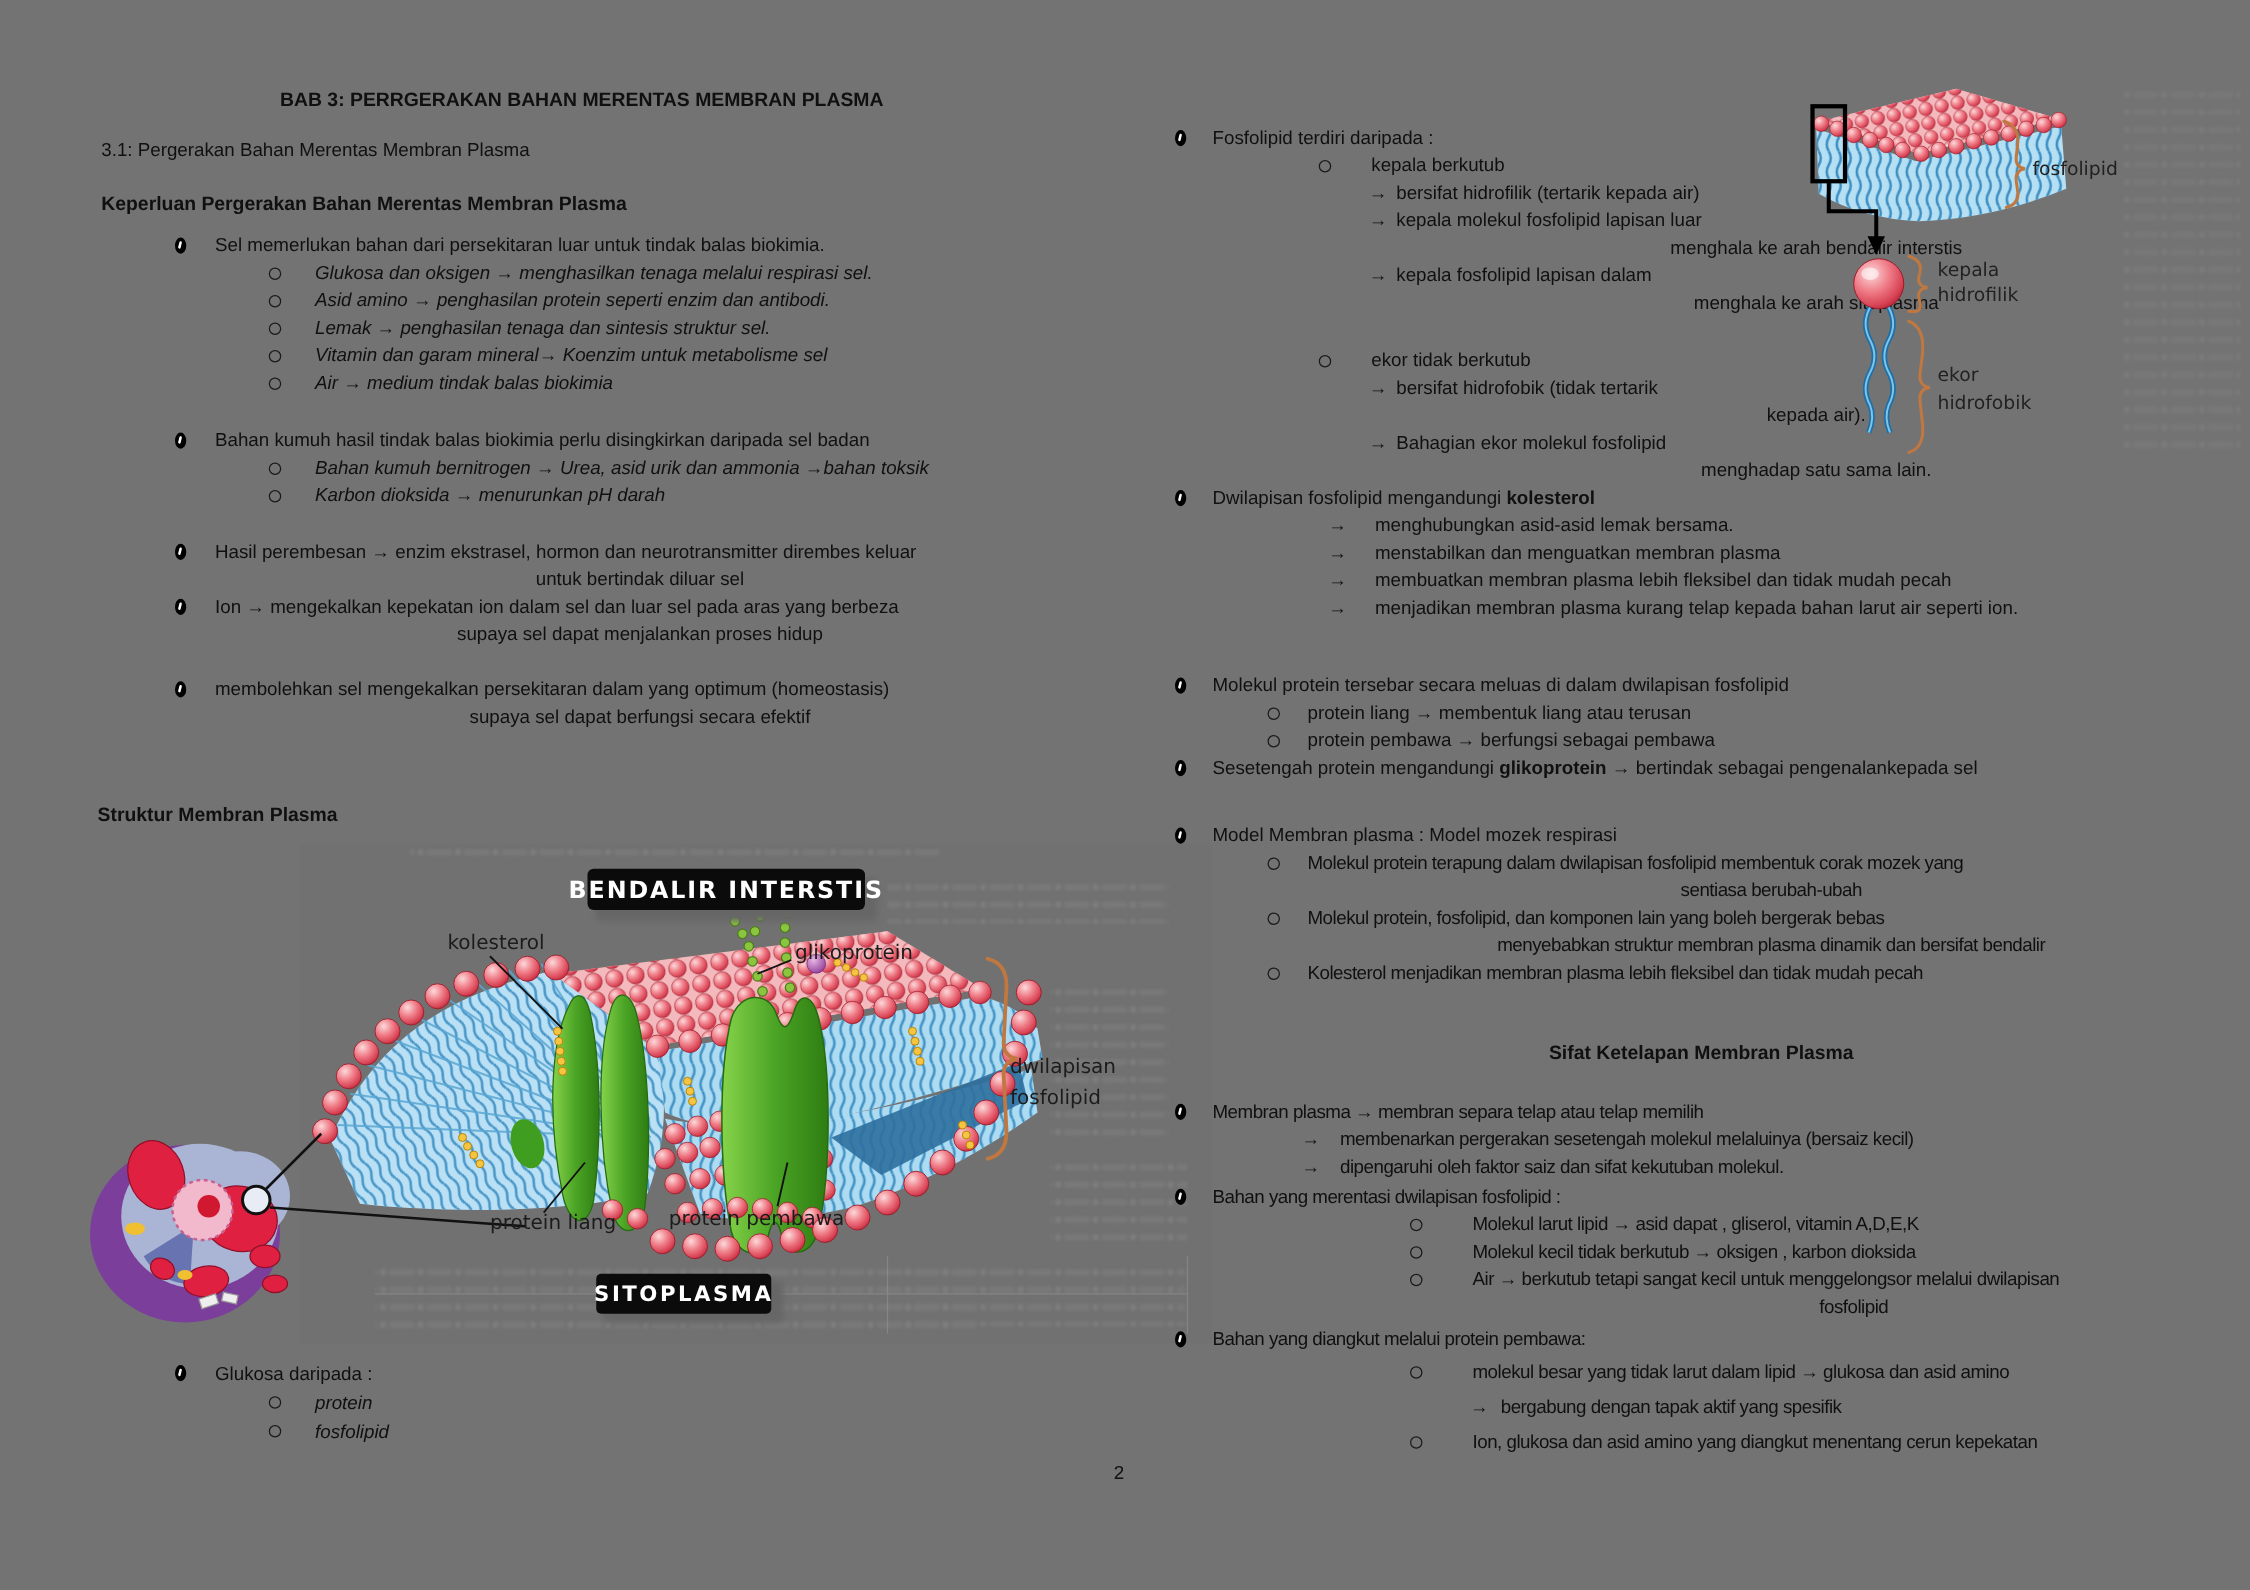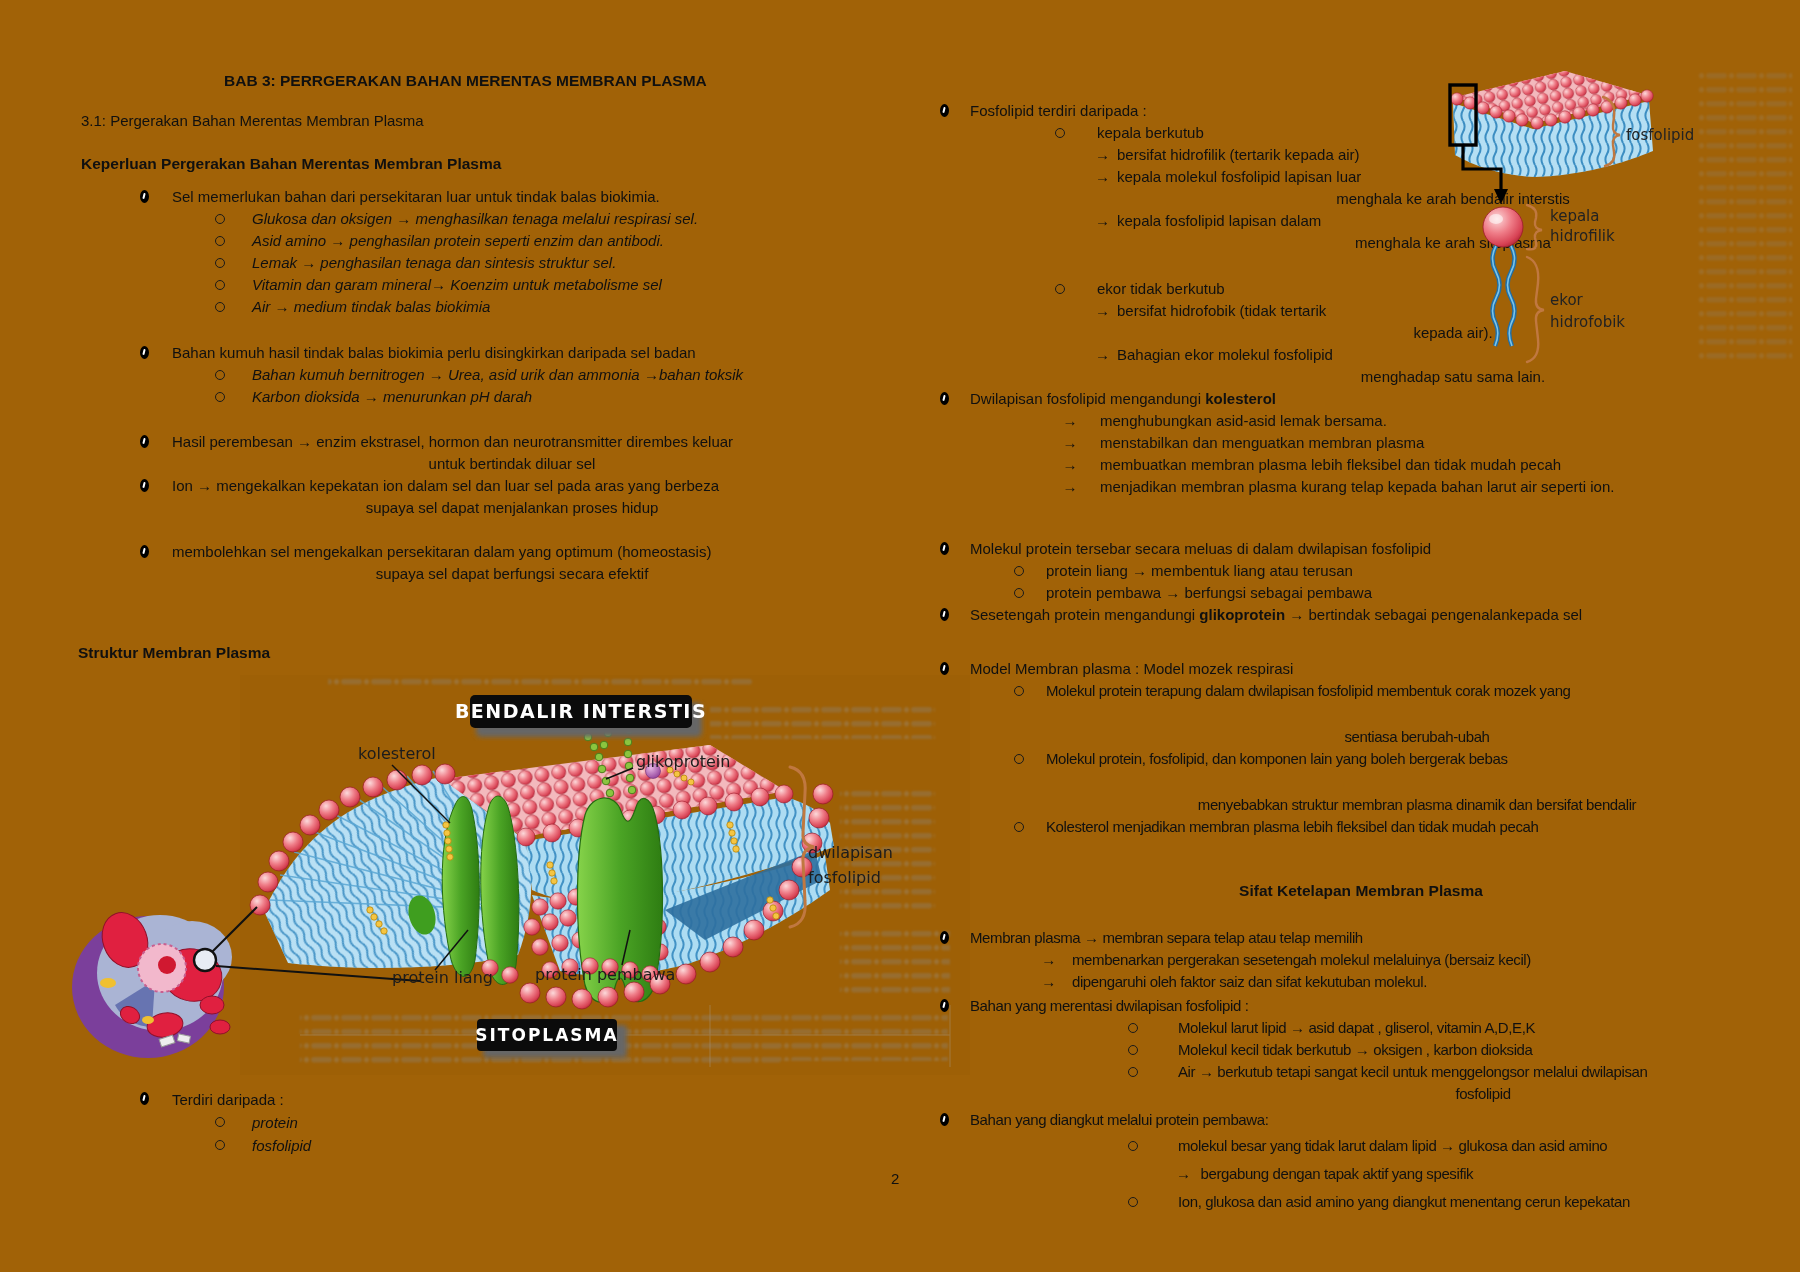--- a/index.html
+++ b/index.html
@@ -1,16 +1,16 @@
 <!DOCTYPE html>
 <html><head>
 <meta charset="utf-8">
 <style>
   html,body{margin:0;padding:0;background:#fff;}
-  .page{position:relative;width:1800px;height:1272px;background:#a16207;overflow:hidden;
+  .page{position:relative;width:1800px;height:1272px;background:#737373;overflow:hidden;
         font-family:"Liberation Sans", sans-serif;color:#101010;}
   .abs{position:absolute;}
   .body15{font-size:15px;line-height:22px;text-align:center;}
   .h-title{left:224px;top:72px;font-size:15.5px;font-weight:700;}
   .h-31{left:81px;top:112px;font-size:15px;}
   .h-keperluan{left:81px;top:155px;font-size:15.5px;font-weight:700;}
   .h-struktur{left:78px;top:644px;font-size:15.5px;font-weight:700;}
   .colL{left:137px;top:186px;width:715px;}
   .colR{left:940px;top:100px;width:850px;}
   .terdiri{left:137px;top:1088px;width:500px;font-size:15px;line-height:23px;}
@@ -20,21 +20,21 @@
   .ob::after{content:"";position:absolute;left:3.1px;top:3.4px;width:2.4px;height:6px;background:#fff;border-radius:1.2px;transform:rotate(14deg);}
   .cb{flex:none;width:8px;height:8px;border:1.4px solid #1a1a1a;border-radius:50%;display:inline-block;margin-top:6px;}
   .l1 .ob{margin:4px 0 0 3px;} .l1>.txt{margin-left:23px;}
   .l2{padding-left:78px;} .l2>.txt{margin-left:27px;font-style:italic;}
   .lcont{padding-left:35px;}
   .r1 .ob{margin:4px 0 0 0;} .r1>.txt{margin-left:21px;}
   .r2{padding-left:115px;} .r2>.txt{margin-left:32px;}
   .rarr{display:flex;padding-left:155px;} .rarr .ar{flex:none;margin-right:7px;}
   .rcont{padding-left:176px;}
   .r2a{padding-left:74px;} .r2a>.txt{margin-left:22px;}
-  .rcont2{padding-left:104px;margin-top:24px;}
+  .rcont2{padding-left:104px;}
   .r2d{padding-left:188px;} .r2d>.txt{margin-left:40px;}
   .rarrd{display:flex;padding-left:236px;} .rarrd .ar{flex:none;margin-right:10px;font-weight:700;}
   .rha{display:flex;padding-left:100px;} .rha .ar{flex:none;width:60px;font-weight:700;}
   .rha2{display:flex;padding-left:85px;} .rha2 .ar{flex:none;width:47px;font-weight:700;}
   .rh{font-weight:700;margin-left:-8px;font-size:15.5px;}
   .cond{letter-spacing:-0.4px;}
   .g2{height:2px;}.g4{height:4px;}.g22{height:22px;}.g23{height:23px;}.g24{height:24px;}
   .g25{height:25px;}.g32{height:32px;}.g40{height:40px;}.g42{height:42px;}
   .mt4{margin-top:4px;}.mt6{margin-top:6px;}
   svg text{font-family:"DejaVu Sans", sans-serif;}
@@ -379,21 +379,21 @@
     <g>
       <rect x="413" y="350" width="144" height="33" rx="4" fill="#666" filter="url(#fsh)"></rect>
       <rect x="407" y="344" width="140" height="32" rx="4" fill="#0b0b0b"></rect>
       <text x="477" y="366" text-anchor="middle" class="badge2">SITOPLASMA</text>
     </g>
   </svg>
 
   <div class="abs terdiri">
     <div class="row l1">
         <span class="ob"></span>
-        <span class="txt">Terdiri daripada :</span>
+        <span class="txt">Glukosa daripada :</span>
       </div>
     <div class="row l2">
         <span class="cb"></span>
         <span class="txt">protein</span>
       </div>
     <div class="row l2">
         <span class="cb"></span>
         <span class="txt">fosfolipid</span>
       </div>
   </div>

